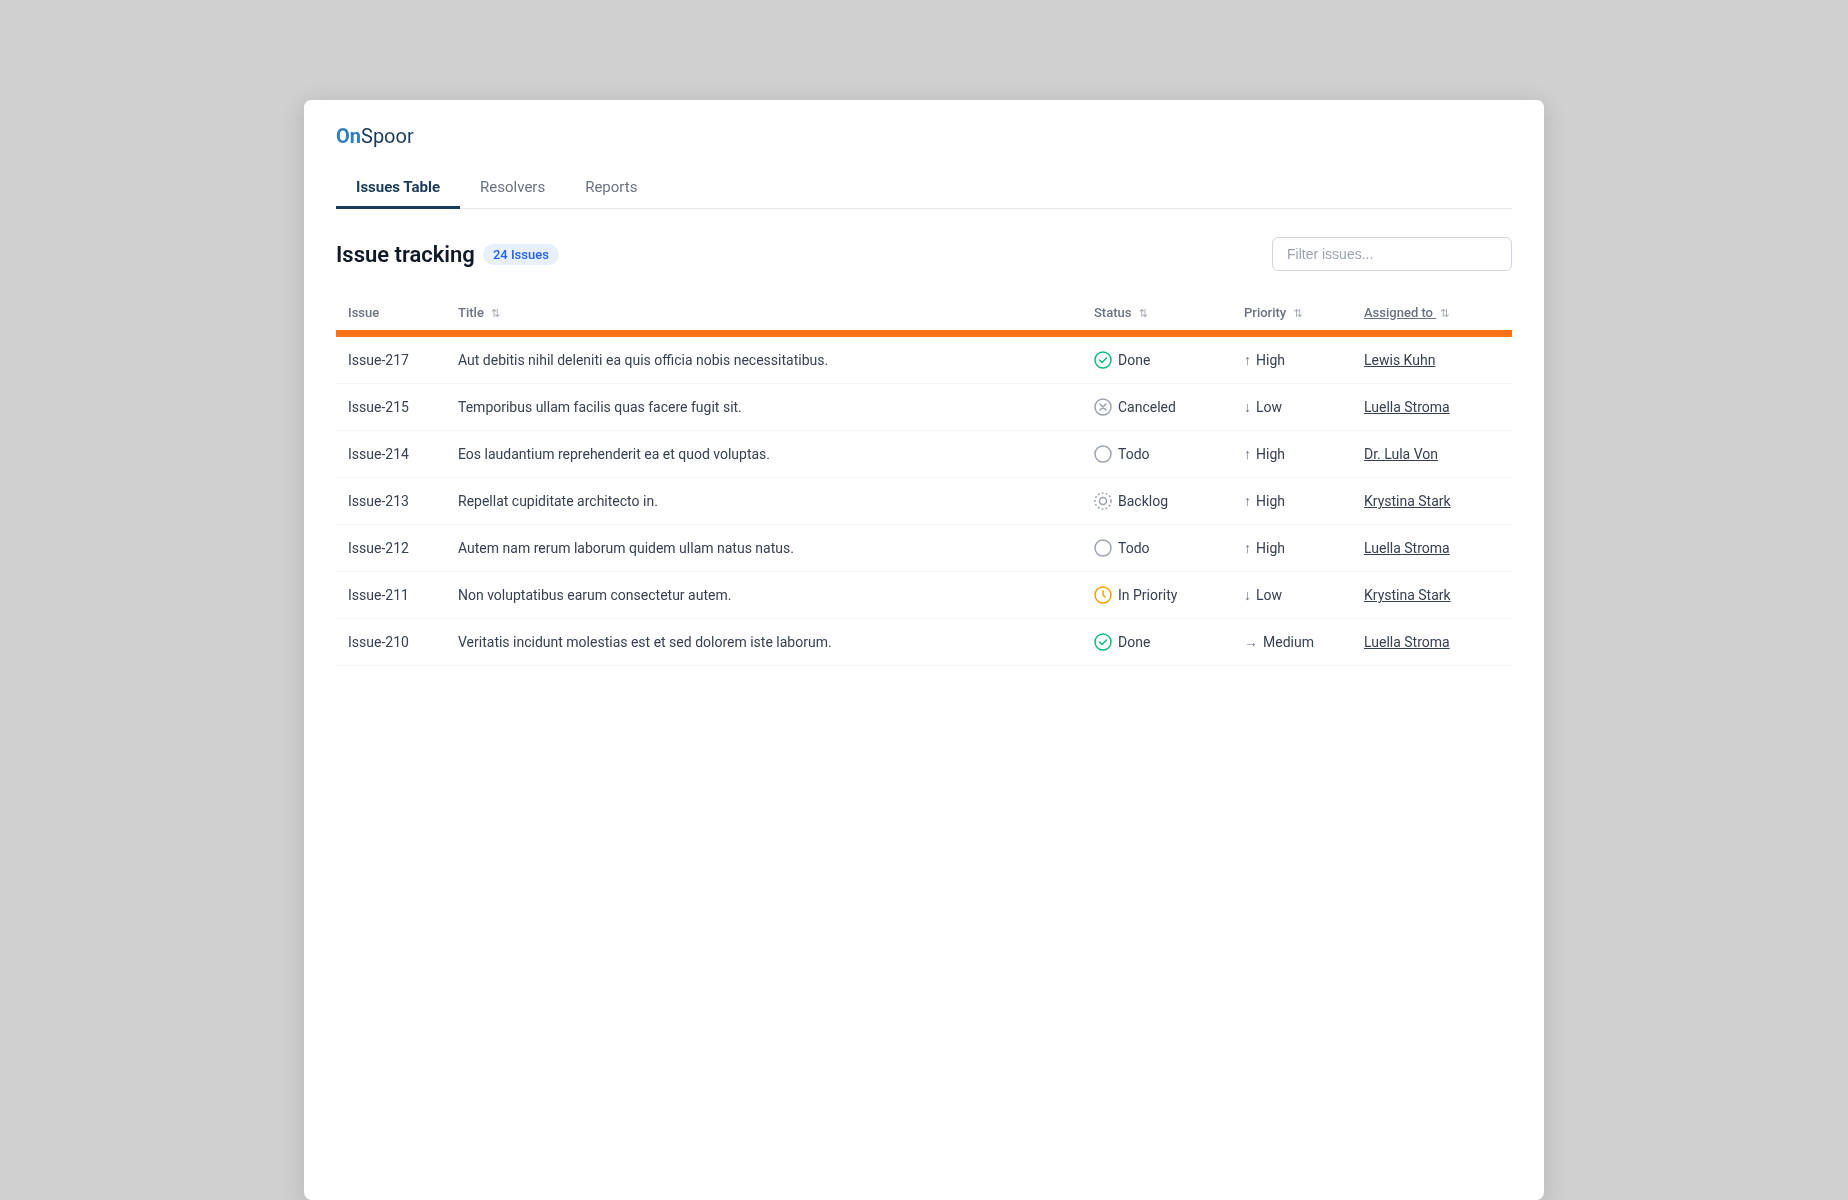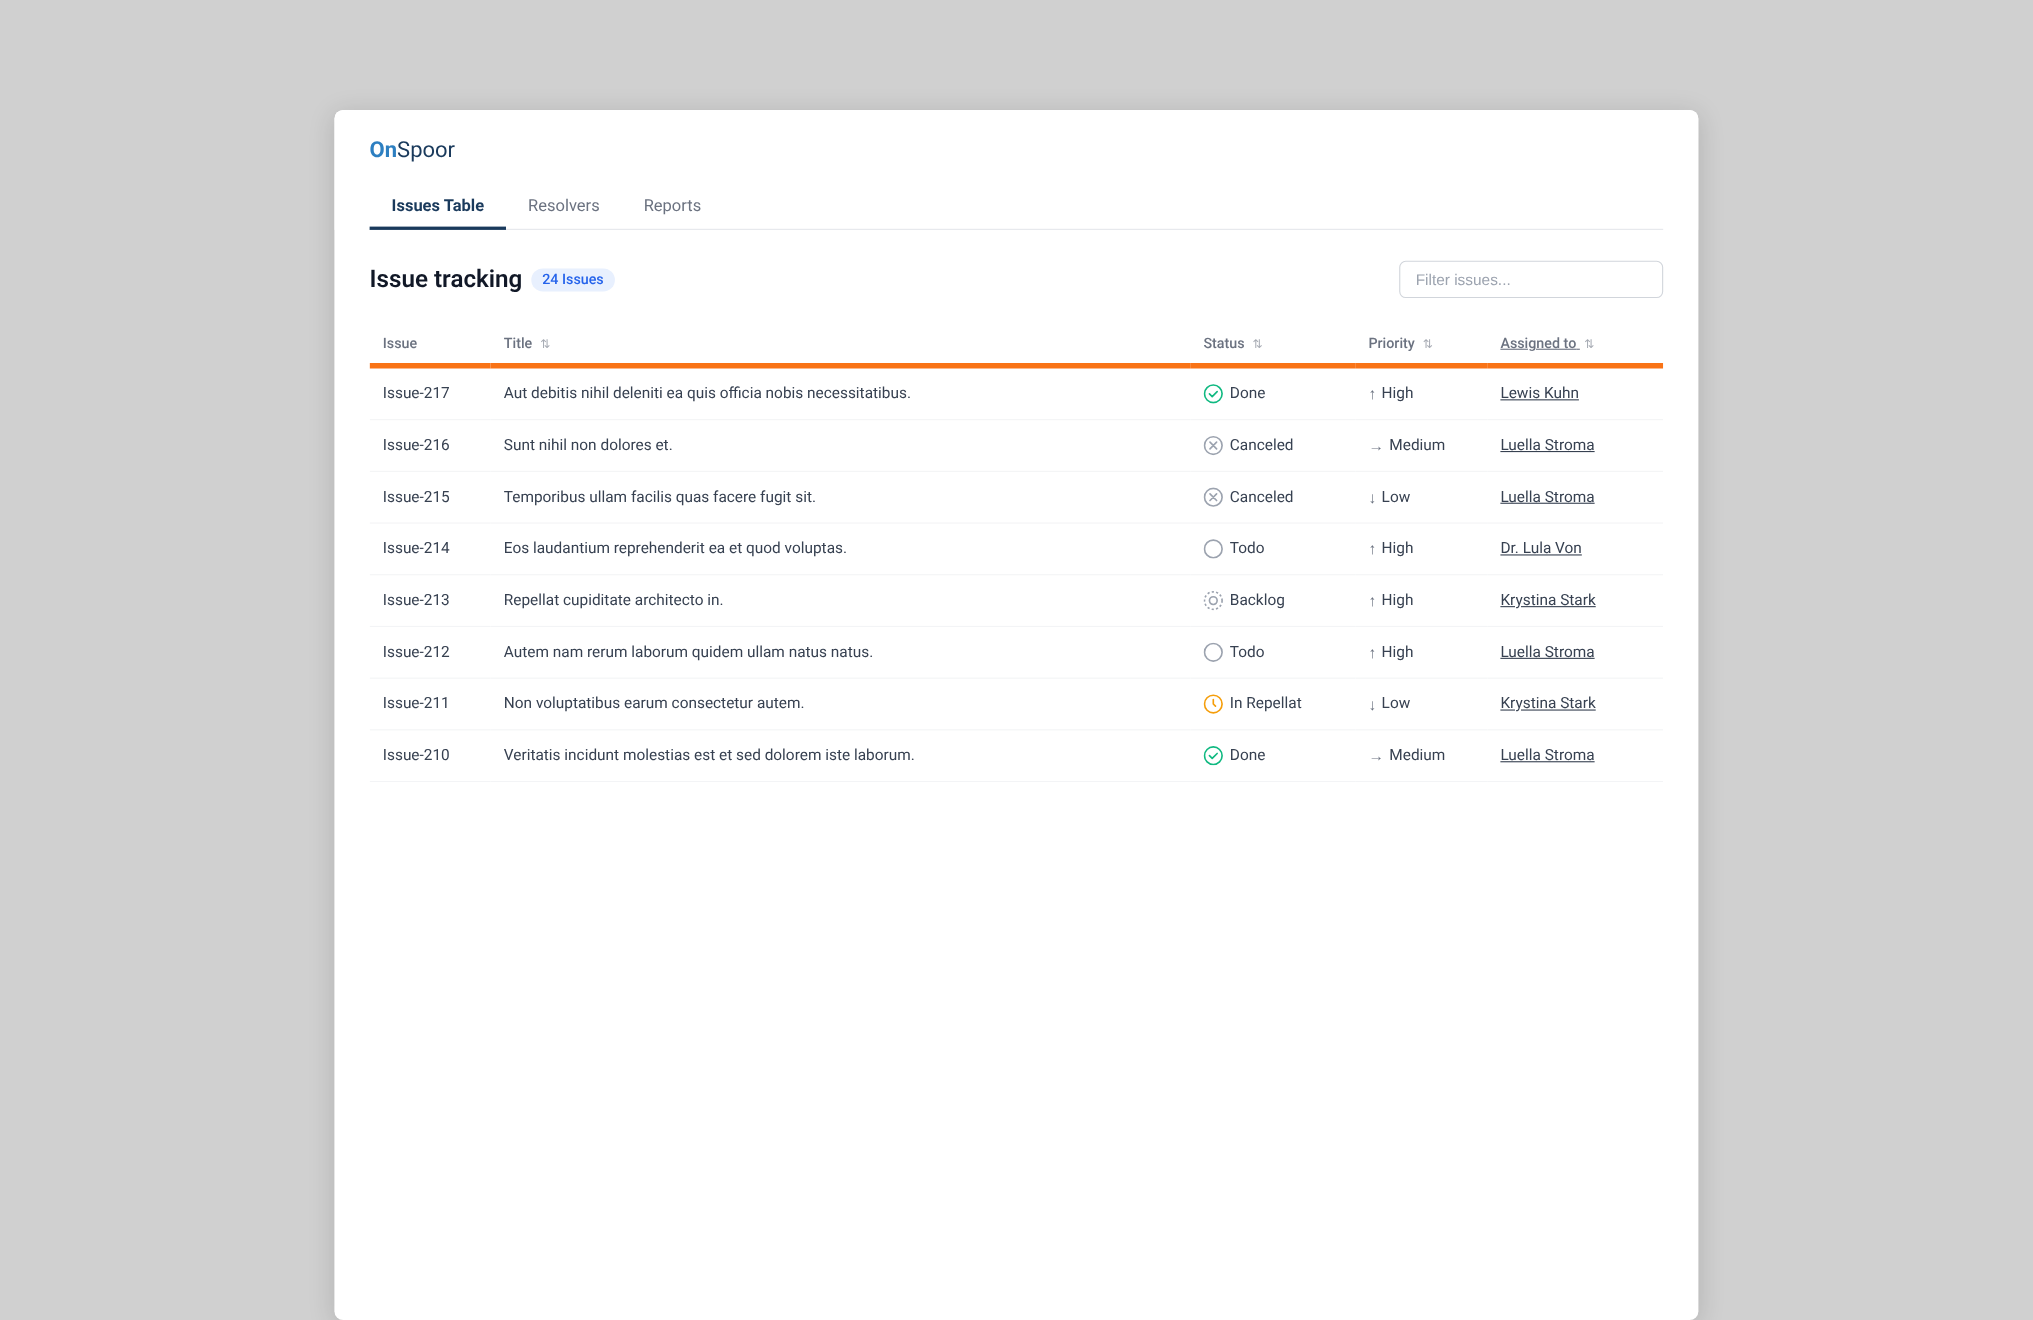--- a/index.html
+++ b/index.html
@@ -93,21 +93,21 @@
     }
     .table-container {
       width: 100%;
       overflow: hidden;
     }
     table {
       width: 100%;
       border-collapse: collapse;
     }
     thead tr {
-      border-bottom: 5px solid #f97316;
+      border-bottom: 7px solid #f97316;
     }
     thead th {
       text-align: left;
       padding: 10px 12px;
       font-size: 13px;
       font-weight: 500;
       color: #6b7280;
       white-space: nowrap;
     }
     thead th .sort-icon {
@@ -230,57 +230,35 @@
     </td>
     <td class="col-priority">
       <div class="priority-cell">
         <span class="priority-arrow">↑</span>
         <span>High</span>
       </div>
     </td>
     <td class="col-assigned">Lewis Kuhn</td>
   </tr>
             <tr>
-    <td class="col-issue issue-id">Issue-216</td>
-    <td class="col-title issue-title">Sunt nihil non dolores et.</td>
+    <td class="col-issue issue-id">Issue-215</td>
+    <td class="col-title issue-title">Temporibus ullam facilis quas facere fugit sit.</td>
     <td class="col-status">
       <div class="status-cell">
         <span class="status-icon">
                     <svg width="18" height="18" viewBox="0 0 18 18" fill="none" xmlns="http://www.w3.org/2000/svg">
         <circle cx="9" cy="9" r="8" stroke="#9ca3af" stroke-width="1.5"></circle>
         <path d="M6 6l6 6M12 6l-6 6" stroke="#9ca3af" stroke-width="1.5" stroke-linecap="round"></path>
       </svg>
                   </span>
         <span>Canceled</span>
       </div>
     </td>
     <td class="col-priority">
       <div class="priority-cell">
-        <span class="priority-arrow">→</span>
-        <span>Medium</span>
-      </div>
-    </td>
-    <td class="col-assigned">Luella Stroma</td>
-  </tr>
-            <tr>
-    <td class="col-issue issue-id">Issue-215</td>
-    <td class="col-title issue-title">Temporibus ullam facilis quas facere fugit sit.</td>
-    <td class="col-status">
-      <div class="status-cell">
-        <span class="status-icon">
-                    <svg width="18" height="18" viewBox="0 0 18 18" fill="none" xmlns="http://www.w3.org/2000/svg">
-        <circle cx="9" cy="9" r="8" stroke="#9ca3af" stroke-width="1.5"></circle>
-        <path d="M6 6l6 6M12 6l-6 6" stroke="#9ca3af" stroke-width="1.5" stroke-linecap="round"></path>
-      </svg>
-                  </span>
-        <span>Canceled</span>
-      </div>
-    </td>
-    <td class="col-priority">
-      <div class="priority-cell">
         <span class="priority-arrow">↓</span>
         <span>Low</span>
       </div>
     </td>
     <td class="col-assigned">Luella Stroma</td>
   </tr>
             <tr>
     <td class="col-issue issue-id">Issue-214</td>
     <td class="col-title issue-title">Eos laudantium reprehenderit ea et quod voluptas.</td>
     <td class="col-status">
@@ -348,21 +326,21 @@
     <td class="col-issue issue-id">Issue-211</td>
     <td class="col-title issue-title">Non voluptatibus earum consectetur autem.</td>
     <td class="col-status">
       <div class="status-cell">
         <span class="status-icon">
                     <svg width="18" height="18" viewBox="0 0 18 18" fill="none" xmlns="http://www.w3.org/2000/svg">
         <circle cx="9" cy="9" r="8" stroke="#f59e0b" stroke-width="1.5"></circle>
         <path d="M9 5v4l2 2" stroke="#f59e0b" stroke-width="1.5" stroke-linecap="round" stroke-linejoin="round"></path>
       </svg>
                   </span>
-        <span>In Repellat</span>
+        <span>In Priority</span>
       </div>
     </td>
     <td class="col-priority">
       <div class="priority-cell">
         <span class="priority-arrow">↓</span>
         <span>Low</span>
       </div>
     </td>
     <td class="col-assigned">Krystina Stark</td>
   </tr>

